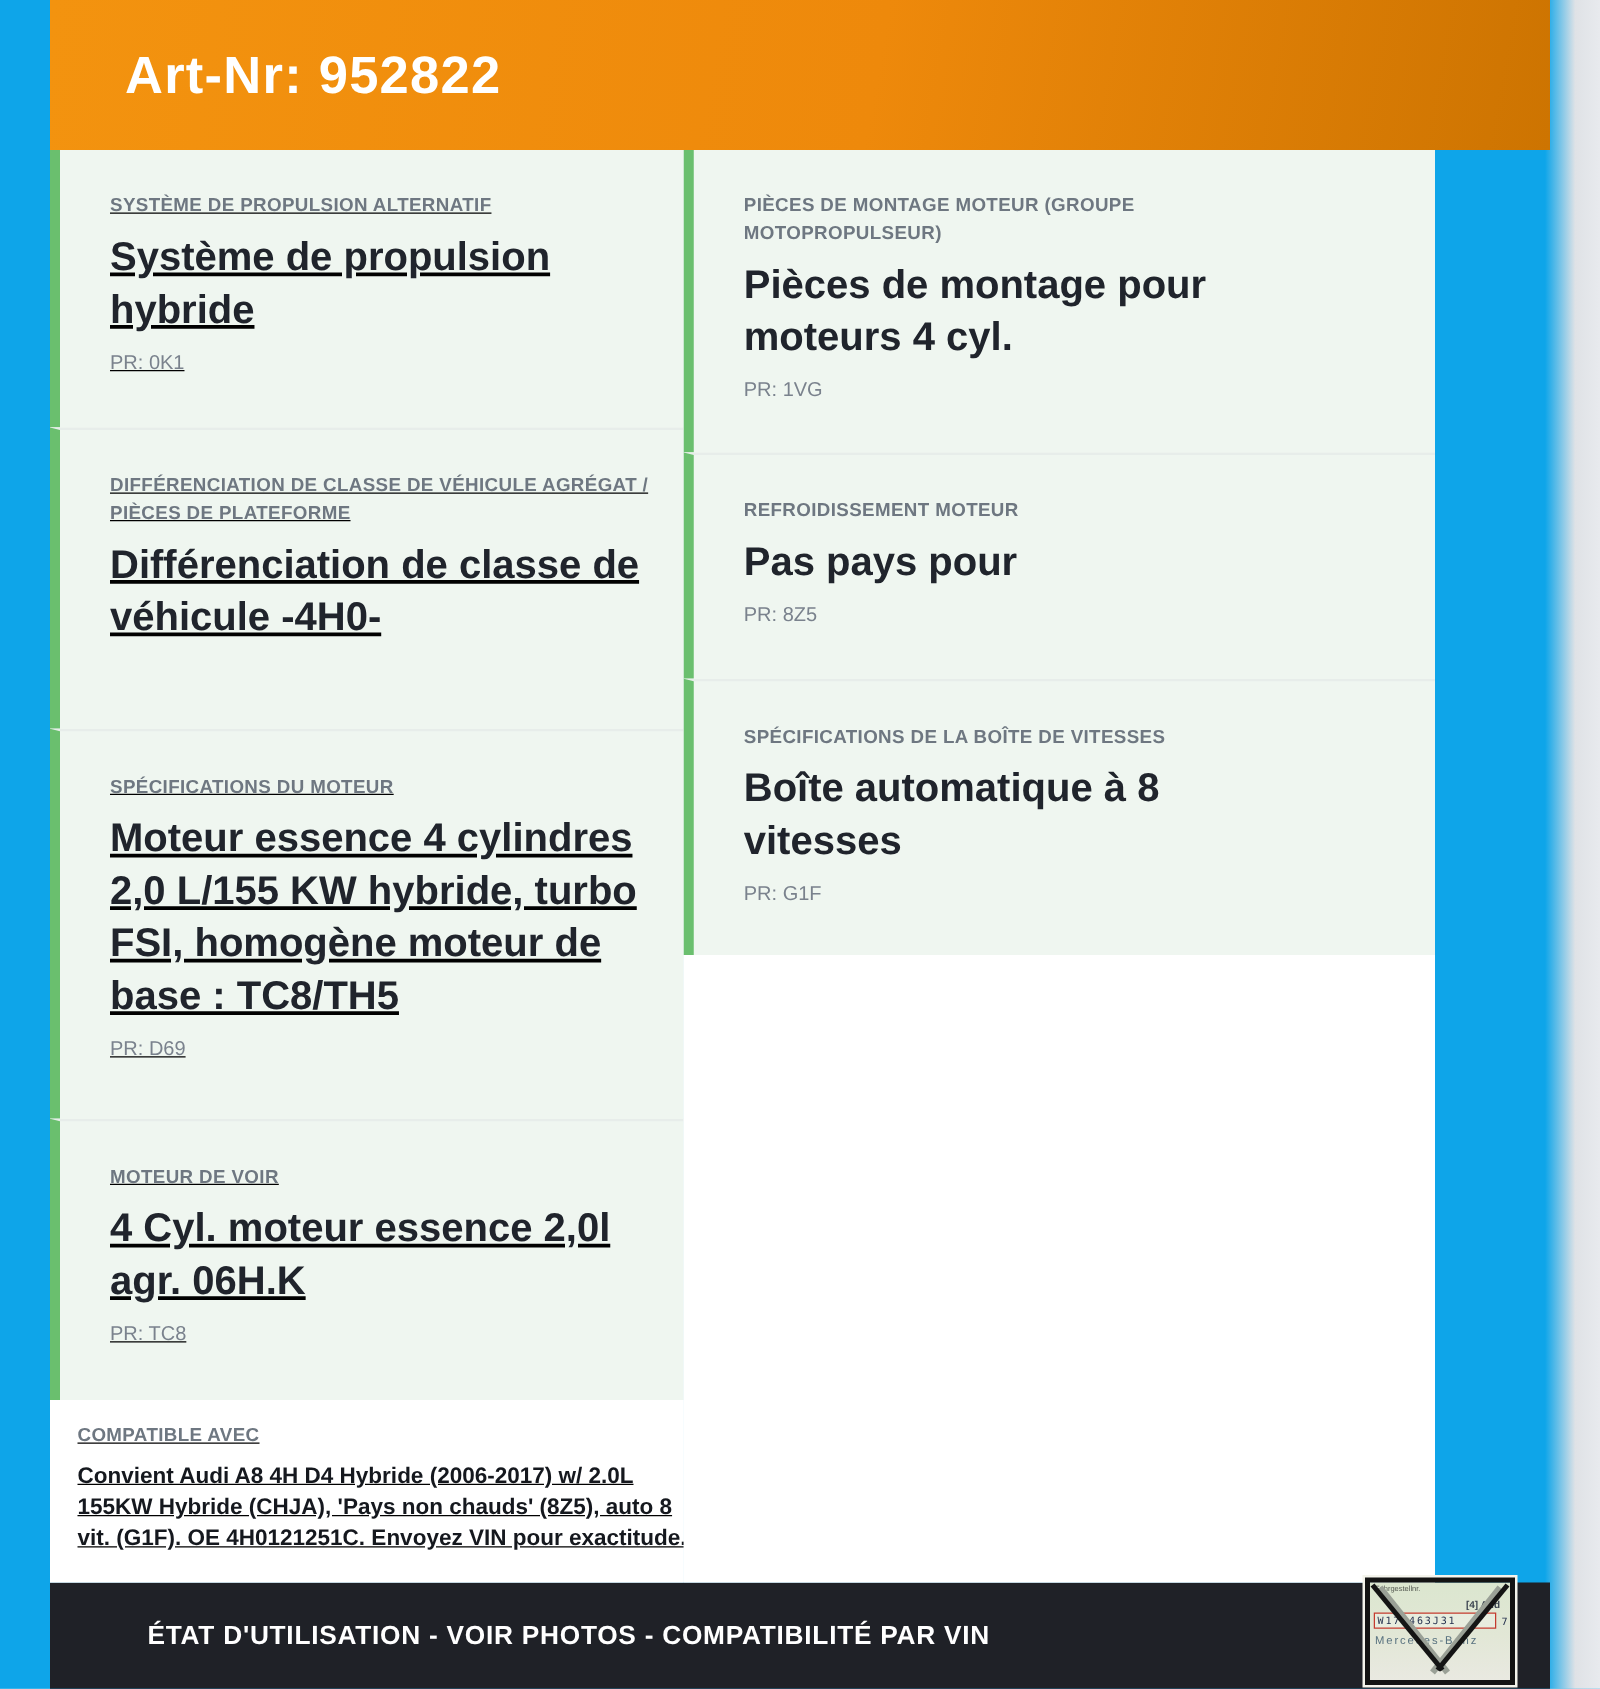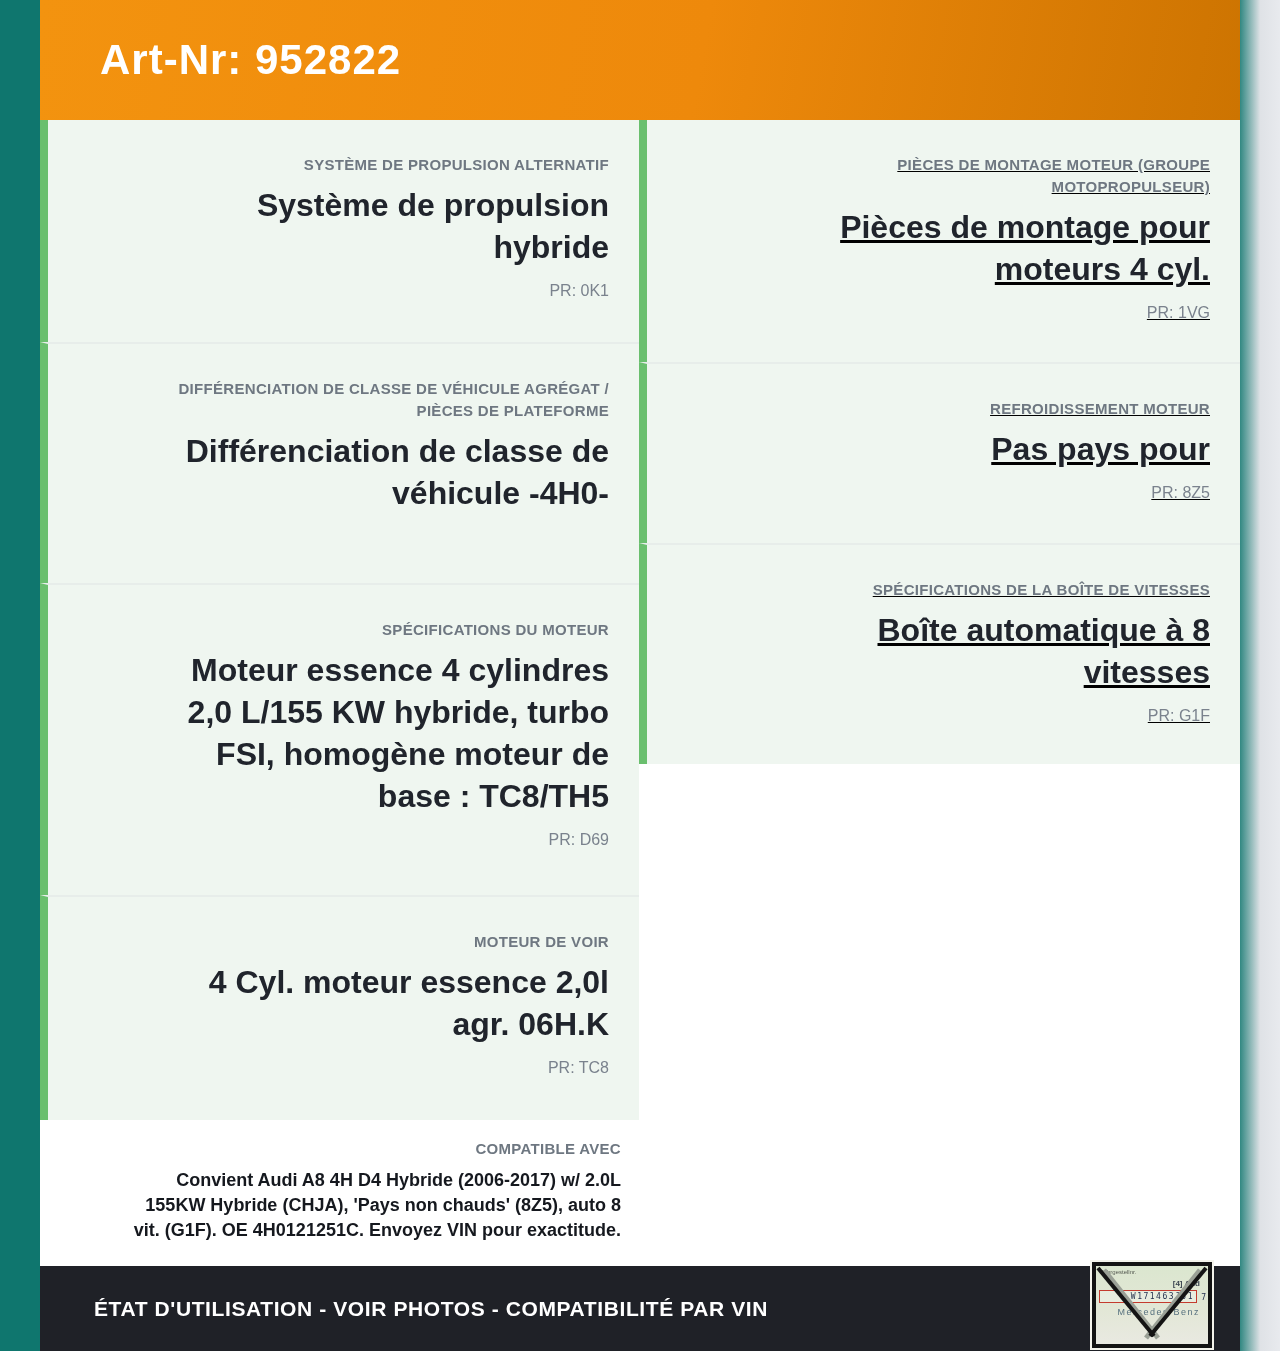--- a/index.html
+++ b/index.html
@@ -1,40 +1,40 @@
 <!DOCTYPE html>
 <html><head>
 <meta charset="utf-8">
 <style>
   html,body{margin:0;padding:0;}
   body{
     font-family:"Liberation Sans",sans-serif;
     background:#eef0f2;
     width:1280px;height:1351px;overflow:hidden;
   }
-  .page{position:relative;width:1280px;height:1351px;background:#0f766e;text-align:right;}
+  .page{position:relative;width:1280px;height:1351px;background:#0ea5e9;}
   .right-shade{
     position:absolute;top:0;right:0;width:44px;height:100%;
     background:linear-gradient(to right,rgba(223,226,231,0) 0%,#dfe2e6 55%,#e8eaee 100%);
   }
   .content{position:absolute;left:40px;top:0;width:1200px;}
   
   .hdr{
     height:120px;
     background:linear-gradient(100deg,#f3930f 0%,#ee890b 55%,#cd7401 100%);
     display:flex;align-items:center;padding-left:60px;box-sizing:border-box;
   }
   .hdr h1{
     margin:0;color:#ffffff;font-size:42px;font-weight:700;letter-spacing:1px;
   }
   
   .cols{display:flex;width:1200px;}
   .col{display:flex;flex-direction:column;background:#ffffff;}
-  .col-l{width:599px;}
-  .col-r{width:601px;text-decoration:underline;}
+  .col-l{width:507px;text-decoration:underline;}
+  .col-r{width:601px;}
   .card{
     box-sizing:border-box;
     background:#eff6f0;
     border-left:8px solid #6abf6e;
     padding:34px 30px 0 40px;
   }
   .card.bt{border-top:2px solid #e7edea;}
   .lh222{height:222px}.lh241{height:241px}.lh312{height:312px}.lh225{height:225px}
   .rh242{height:242px}.rh181{height:181px}.rh221{height:221px}
   .filler{flex:1 1 auto;background:#ffffff;}
@@ -52,21 +52,21 @@
     box-sizing:border-box;height:146px;background:#ffffff;
     padding:18px 18px 0 22px;
   }
   .compat-text{
     margin:8px 0 0 0;font-size:18px;font-weight:700;color:#15181e;
     line-height:25px;white-space:pre;
   }
   
   .ftr{
     height:85px;background:#1f2127;display:flex;align-items:center;
-    padding-left:54px;box-sizing:border-box;
+    padding-left:78px;box-sizing:border-box;
   }
   .ftr-text{color:#ffffff;font-size:21px;font-weight:700;letter-spacing:0.6px;}
   
   .stamp{
     position:absolute;left:1092px;top:1262px;width:120px;height:86px;
     box-sizing:border-box;border:4px solid #131313;
     background:linear-gradient(180deg,#dbe6cf 0%,#e2e7d6 55%,#e9e9e1 100%);
     box-shadow:0 0 0 2px #f4f4ec;
   }
   .stamp-label{position:absolute;top:3px;left:4px;font-size:6px;color:#555a52;}

